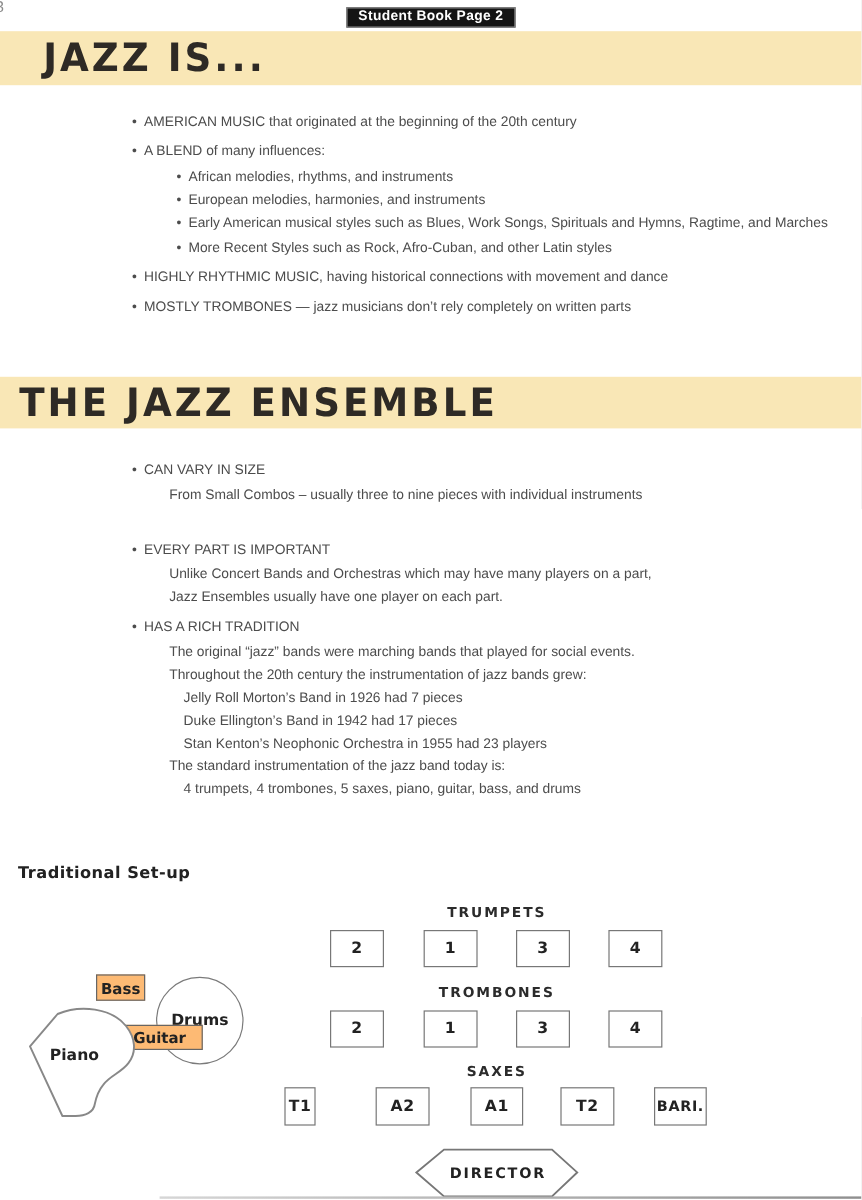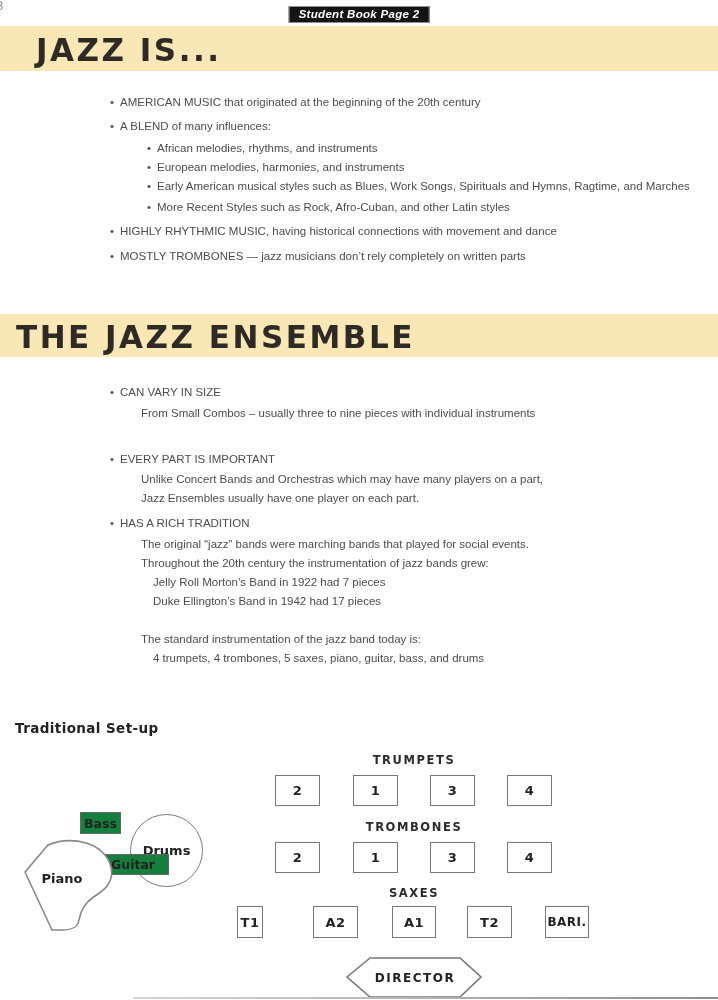--- a/index.html
+++ b/index.html
@@ -14,21 +14,21 @@
 
   
   .page-num{
     position:absolute;left:-4px;top:-2px;
     font-size:13px;color:#8a8a8a;
   }
   .badge{
     position:absolute;left:50%;top:6px;transform:translateX(-50%);
     background:var(--badge-bg,#141414);
     color:#ffffff;
-    font-style:italic;font-weight:bold;
+    font-weight:bold;
     font-size:11.5px;letter-spacing:.3px;
     padding:2px 10px 3px 10px;
     box-shadow:0 0 0 1px #8f8f8f inset;
   }
 
   
   .banner{
     position:absolute;left:0;width:718px;
     background:var(--banner,#f9e7b6);
     display:flex;align-items:center;
@@ -76,21 +76,21 @@
     background:#ffffff;
     display:flex;align-items:center;justify-content:center;
     font-family:"DejaVu Sans", sans-serif;
     font-weight:bold;font-size:13px;color:#222222;
     letter-spacing:.5px;
     box-sizing:border-box;
   }
   .rhythm-box{
     position:absolute;
     border:1.5px solid #666666;
-    background:#15803d;
+    background:#fdba74;
     display:flex;align-items:center;justify-content:center;
     font-family:"DejaVu Sans", sans-serif;
     font-weight:bold;font-size:12.5px;color:#222222;
     box-sizing:border-box;
   }
   .drums-circle{
     position:absolute;left:130px;top:814px;width:73px;height:73px;
     border:1.5px solid #7a7a7a;border-radius:50%;
     background:#ffffff;
     display:flex;align-items:center;justify-content:center;
@@ -141,22 +141,23 @@
   </div>
 
   <div class="li" style="left:110px;top:385px"><span class="bul">•</span><span>CAN VARY IN SIZE</span></div>
   <div class="li" style="left:141px;top:406px"><span>From Small Combos – usually three to nine pieces with individual instruments</span></div>
   <div class="li" style="left:110px;top:452px"><span class="bul">•</span><span>EVERY PART IS IMPORTANT</span></div>
   <div class="li" style="left:141px;top:472px"><span>Unlike Concert Bands and Orchestras which may have many players on a part,</span></div>
   <div class="li" style="left:141px;top:491px"><span>Jazz Ensembles usually have one player on each part.</span></div>
   <div class="li" style="left:110px;top:516px"><span class="bul">•</span><span>HAS A RICH TRADITION</span></div>
   <div class="li" style="left:141px;top:537px"><span>The original “jazz” bands were marching bands that played for social events.</span></div>
   <div class="li" style="left:141px;top:556px"><span>Throughout the 20th century the instrumentation of jazz bands grew:</span></div>
-  <div class="li" style="left:153px;top:575px"><span>Jelly Roll Morton’s Band in 1922 had 7 pieces</span></div>
+  <div class="li" style="left:153px;top:575px"><span>Jelly Roll Morton’s Band in 1926 had 7 pieces</span></div>
   <div class="li" style="left:153px;top:594px"><span>Duke Ellington’s Band in 1942 had 17 pieces</span></div>
+  <div class="li" style="left:153px;top:613px"><span>Stan Kenton’s Neophonic Orchestra in 1955 had 23 players</span></div>
   <div class="li" style="left:141px;top:632px"><span>The standard instrumentation of the jazz band today is:</span></div>
   <div class="li" style="left:153px;top:651px"><span>4 trumpets, 4 trombones, 5 saxes, piano, guitar, bass, and drums</span></div>
 
   <div class="setup-heading">Traditional Set-up</div>
 
   <div class="row-label" style="top:753px">TRUMPETS</div>
   <div class="seat" style="left:275px;top:775px;width:45px;height:31px">2</div>
   <div class="seat" style="left:353px;top:775px;width:45px;height:31px">1</div>
   <div class="seat" style="left:430px;top:775px;width:45px;height:31px">3</div>
   <div class="seat" style="left:507px;top:775px;width:45px;height:31px">4</div>

